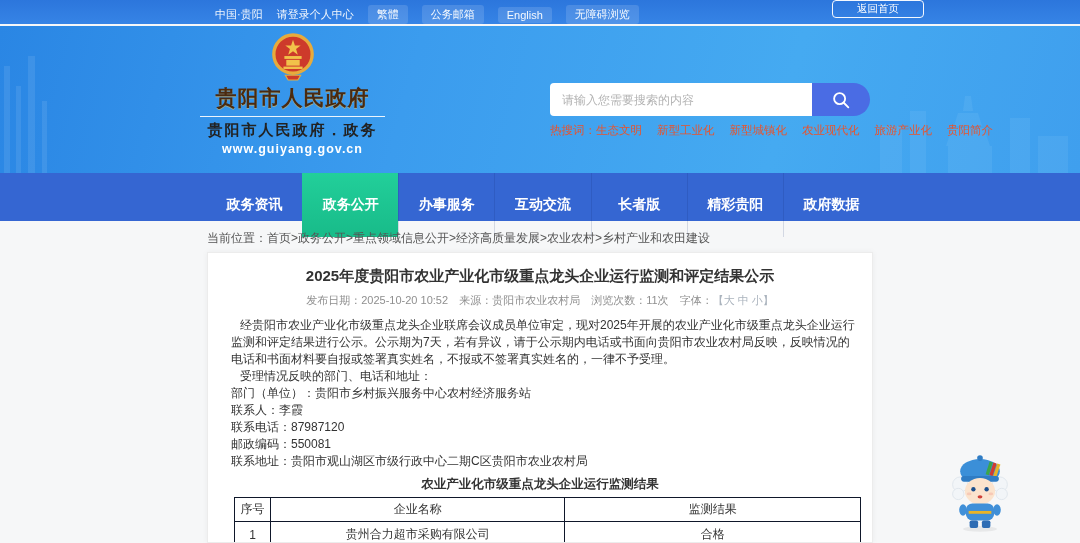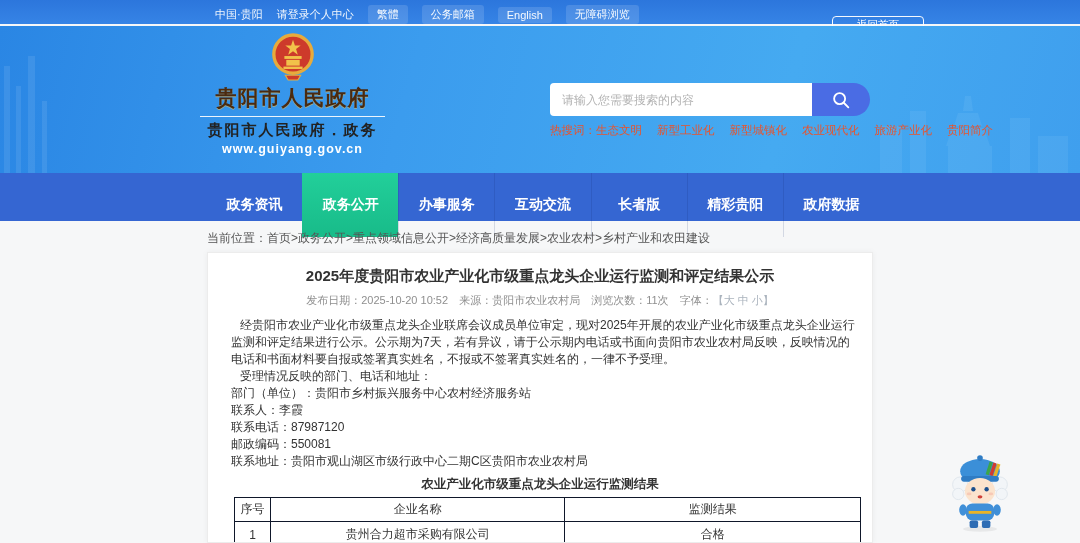--- a/index.html
+++ b/index.html
@@ -7,21 +7,21 @@
   body { font-family:"Liberation Sans","DejaVu Sans",sans-serif; background:#f6f7f8; }
   .page { position:relative; width:1080px; height:543px; overflow:hidden; background:#f6f7f8; }
 
   
   .topbar { position:absolute; left:0; top:0; width:1080px; height:24px;
     background:linear-gradient(#2c76dc,#3684e6); display:flex; align-items:flex-end;
     padding-left:215px; color:#fff; font-size:11px; }
   .tb-links { display:flex; align-items:center; gap:14px; }
   .tb-link { cursor:pointer; white-space:nowrap; opacity:.95; }
   .tb-link.pill { background:rgba(255,255,255,.14); border-radius:3px; padding:2px 9px; }
-  .home-btn { position:absolute; left:832px; top:16px; border:1px solid rgba(255,255,255,.95);
+  .home-btn { position:absolute; left:832px; top:0; border:1px solid rgba(255,255,255,.95);
     border-radius:4px; padding:1px 24px; font-size:10.5px; color:#fff; cursor:pointer; }
 
   
   .banner { position:absolute; left:0; top:26px; width:1080px; height:147px;
     background:linear-gradient(105deg,#2a86e4 0%, #3b9cee 38%, #45aaf1 72%, #3f9fee 100%); overflow:hidden; }
   .banner .deco { position:absolute; opacity:.5; }
   .logo-wrap { position:absolute; left:200px; top:6px; width:185px; text-align:center; cursor:pointer; }
   .emblem { display:block; margin:0 auto; }
   .site-title { margin-top:2px; font-size:21px; font-weight:bold; letter-spacing:1px;
     color:#4a2a10; text-shadow:0 1px 0 rgba(235,190,80,.55); white-space:nowrap; }

